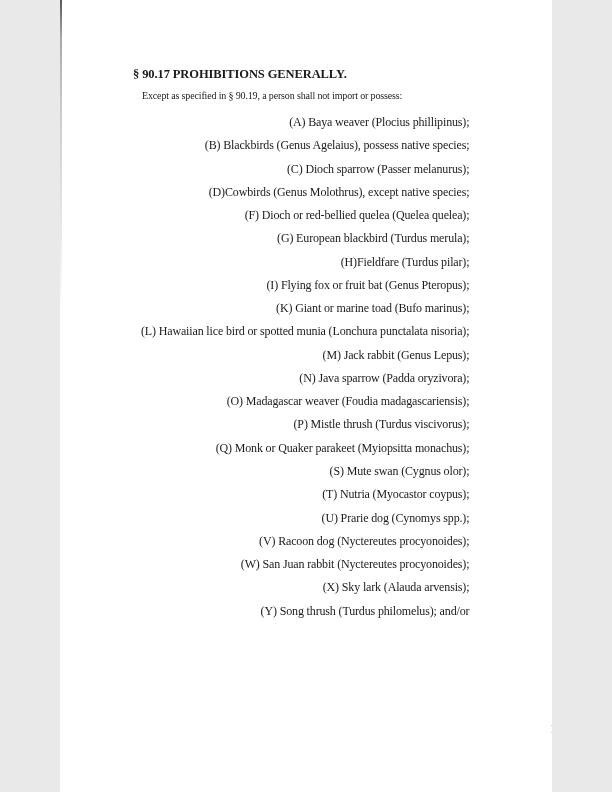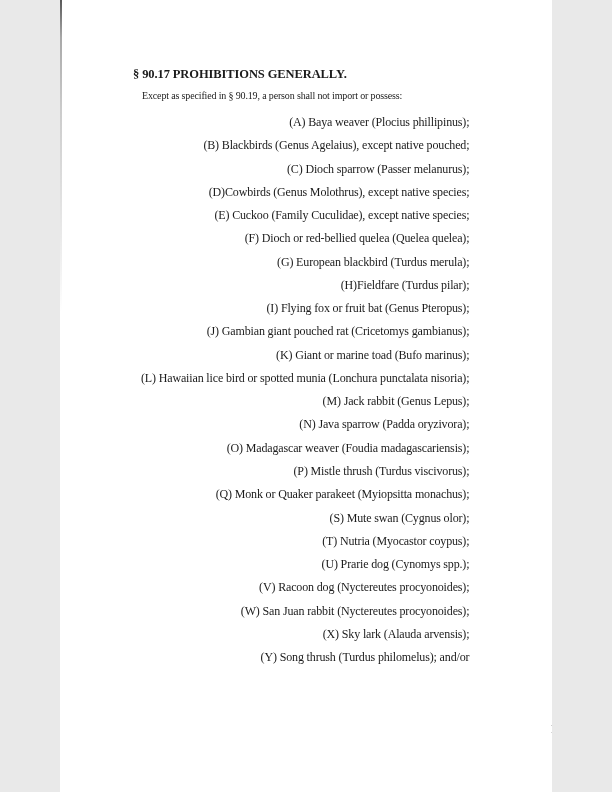--- a/index.html
+++ b/index.html
@@ -73,29 +73,27 @@
 <div class="page">
 
   <div class="scan-edge"></div>
 
   <div class="heading">§ 90.17 PROHIBITIONS GENERALLY.</div>
 
   <div class="intro">Except as specified in § 90.19, a person shall not import or possess:</div>
 
   <div class="species-list">
     <div class="item">(A) Baya weaver (Plocius phillipinus);</div>
-    <div class="item">(B) Blackbirds (Genus Agelaius), except native pouched;</div>
+    <div class="item">(B) Blackbirds (Genus Agelaius), possess native species;</div>
     <div class="item">(C) Dioch sparrow (Passer melanurus);</div>
     <div class="item">(D)Cowbirds (Genus Molothrus), except native species;</div>
-    <div class="item">(E) Cuckoo (Family Cuculidae), except native species;</div>
     <div class="item">(F) Dioch or red-bellied quelea (Quelea quelea);</div>
     <div class="item">(G) European blackbird (Turdus merula);</div>
     <div class="item">(H)Fieldfare (Turdus pilar);</div>
     <div class="item">(I) Flying fox or fruit bat (Genus Pteropus);</div>
-    <div class="item">(J) Gambian giant pouched rat (Cricetomys gambianus);</div>
     <div class="item">(K) Giant or marine toad (Bufo marinus);</div>
     <div class="item">(L) Hawaiian lice bird or spotted munia (Lonchura punctalata nisoria);</div>
     <div class="item">(M) Jack rabbit (Genus Lepus);</div>
     <div class="item">(N) Java sparrow (Padda oryzivora);</div>
     <div class="item">(O) Madagascar weaver (Foudia madagascariensis);</div>
     <div class="item">(P) Mistle thrush (Turdus viscivorus);</div>
     <div class="item">(Q) Monk or Quaker parakeet (Myiopsitta monachus);</div>
     <div class="item">(S) Mute swan (Cygnus olor);</div>
     <div class="item">(T) Nutria (Myocastor coypus);</div>
     <div class="item">(U) Prarie dog (Cynomys spp.);</div>

